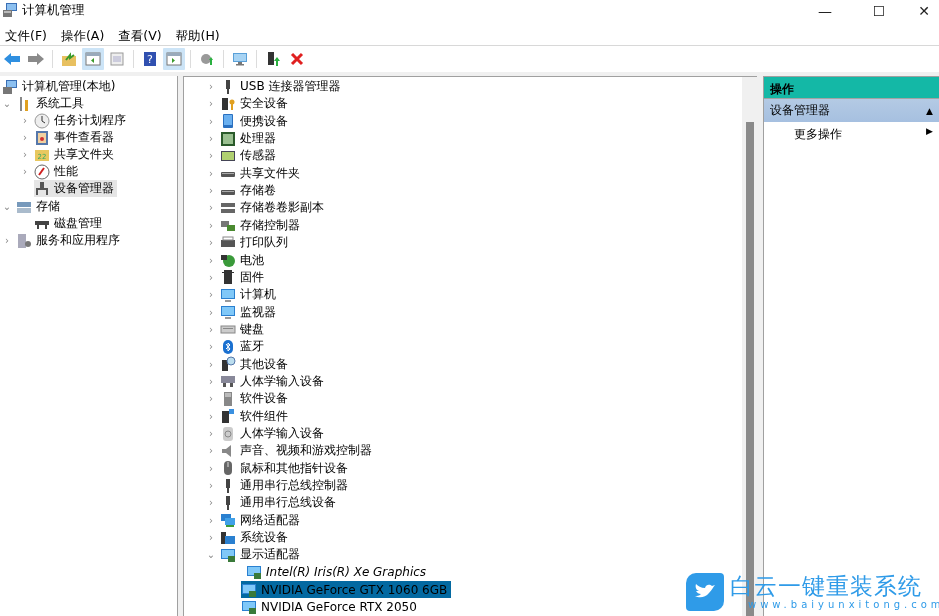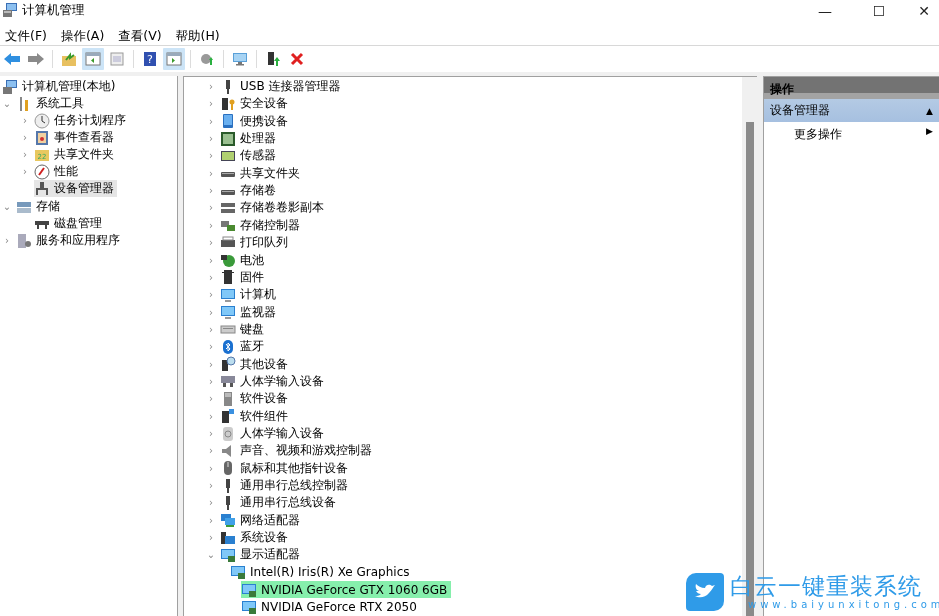--- a/index.html
+++ b/index.html
@@ -19,24 +19,24 @@
   .panes-top { position:absolute; left:0; top:72px; width:939px; height:4px; background:#f0f0f0; }
   .left-pane { position: absolute; left: 0; top: 76px; width: 178px; height: 540px; background: #fff; border-right: 1px solid #a0a0a0; }
   .split-gap { position:absolute; left:178px; top:72px; width:5px; height:544px; background:#f0f0f0; }
   .mid-pane { position: absolute; left: 183px; top: 76px; width: 574px; height: 540px; background: #fff; border-left:1px solid #a0a0a0; border-top:1px solid #a0a0a0;}
   .right-gap { position:absolute; left:757px; top:72px; width:6px; height:544px; background:#f0f0f0; }
   .right-pane { position: absolute; left: 763px; top: 76px; width: 176px; height: 540px; background: #fff; border-left: 1px solid #a0a0a0; border-top:1px solid #a0a0a0; }
   .tree-row { position: absolute; height: 17px; display: flex; align-items: center; white-space: nowrap; font-size: 12px; }
   .chev { width: 10px; color: #888; font-size: 10px; text-align: center; margin-right: 4px; }
   .icon { width: 16px; height: 16px; margin-right: 4px; display: inline-flex; align-items:center; justify-content:center; flex-shrink:0; }
   .sel { background: #e5e5e5; }
-  .sel-blue { background: #86efac; }
+  .sel-blue { background: #0369a1; }
   .scroll-track { position:absolute; left:558px; top:0; width:16px; height:540px; background:#f0f0f0; }
   .scroll-thumb { position:absolute; left:4px; top:45px; width:8px; height:495px; background:#8a8a8a; }
-  .act-head { height: 22px; background: #737373; border-bottom: 6px solid #a3a3a3; font-weight: bold; padding: 4px 6px; font-size: 12px; }
+  .act-head { height: 22px; background: #14b8a6; border-bottom: 1px solid #a3a3a3; font-weight: bold; padding: 4px 6px; font-size: 12px; }
   .act-sec { height: 23px; background: linear-gradient(#b4cae4,#a6c0e0); padding: 4px 6px; font-size: 12px; display:flex; justify-content:space-between; align-items:center; }
   .act-item { height: 22px; padding: 4px 6px 0 30px; display:flex; justify-content:space-between; font-size: 12px; }
   .watermark { position:absolute; left: 686px; top: 571px; width: 250px; height: 42px; }
   .wm-logo { position:absolute; left:0; top:2px; width:38px; height:38px; background:#2f9be8; border-radius: 10px 4px 10px 4px; display:flex; align-items:center; justify-content:center; }
   .wm-title { position:absolute; left: 44px; top: 0; font-size: 23px; color:#2f9be8; letter-spacing: 1px; }
   .wm-url { position:absolute; left: 46px; top: 28px; font-size: 10px; color:#2f9be8; letter-spacing: 4px; margin-left: 16px; }
 </style>
 </head>
 <body>
 
@@ -535,21 +535,21 @@
         <span class="chev">⌄</span>
         <span class="icon">
           <svg width="16" height="16" viewBox="0 0 16 16">
             <rect x="1" y="2" width="14" height="10" fill="#2a80d0"></rect>
             <rect x="2" y="3" width="12" height="8" fill="#80c8f8"></rect>
             <rect x="8" y="9" width="7" height="6" fill="#3a7a3a"></rect>
           </svg>
         </span>
         <span>显示适配器</span>
       </div>
-      <div class="tree-row" style="left: 46px; top: 486.8px; padding-right: 4px;">
+      <div class="tree-row" style="left: 62px; top: 486.8px; padding-right: 4px; font-style: italic;">
         <span class="icon">
           <svg width="16" height="16" viewBox="0 0 16 16">
             <rect x="1" y="2" width="14" height="10" fill="#2a80d0"></rect>
             <rect x="2" y="3" width="12" height="8" fill="#80c8f8"></rect>
             <rect x="8" y="9" width="7" height="6" fill="#3a7a3a"></rect>
           </svg>
         </span>
         <span>Intel(R) Iris(R) Xe Graphics</span>
       </div>
       <div class="tree-row sel-blue" style="left: 57px; top: 504.15px; padding-right: 4px;">

